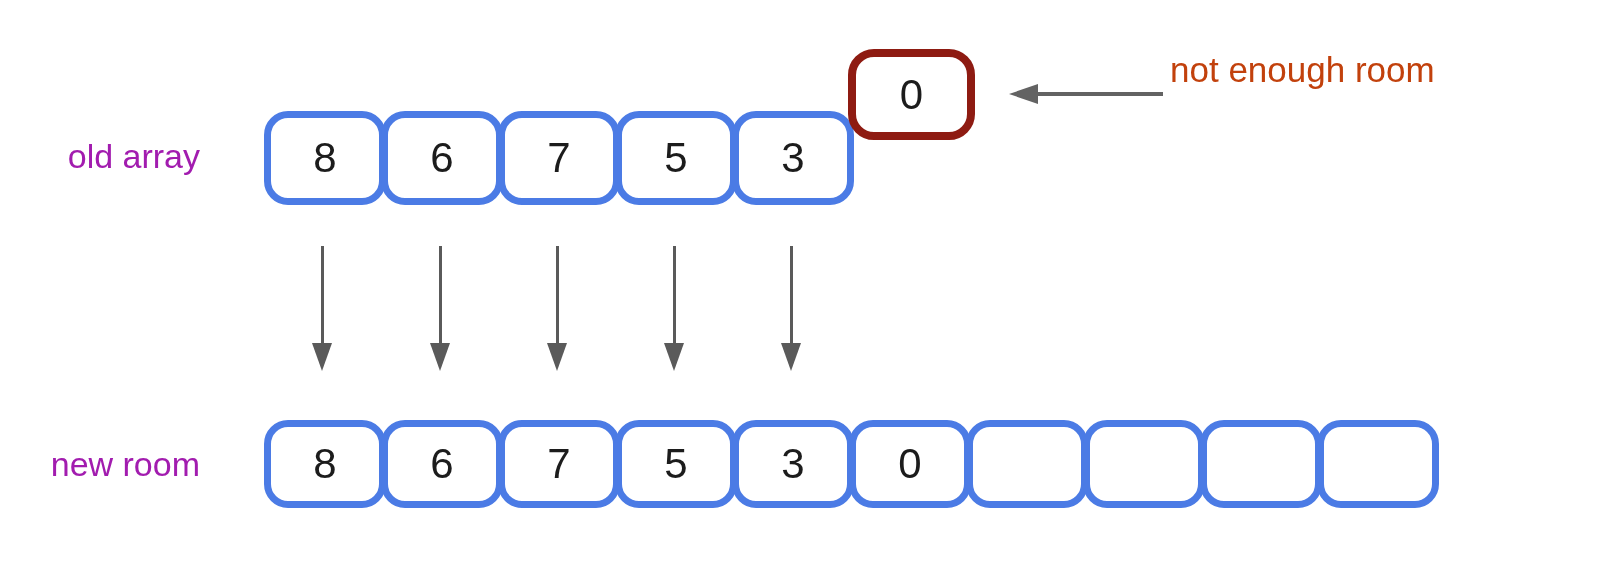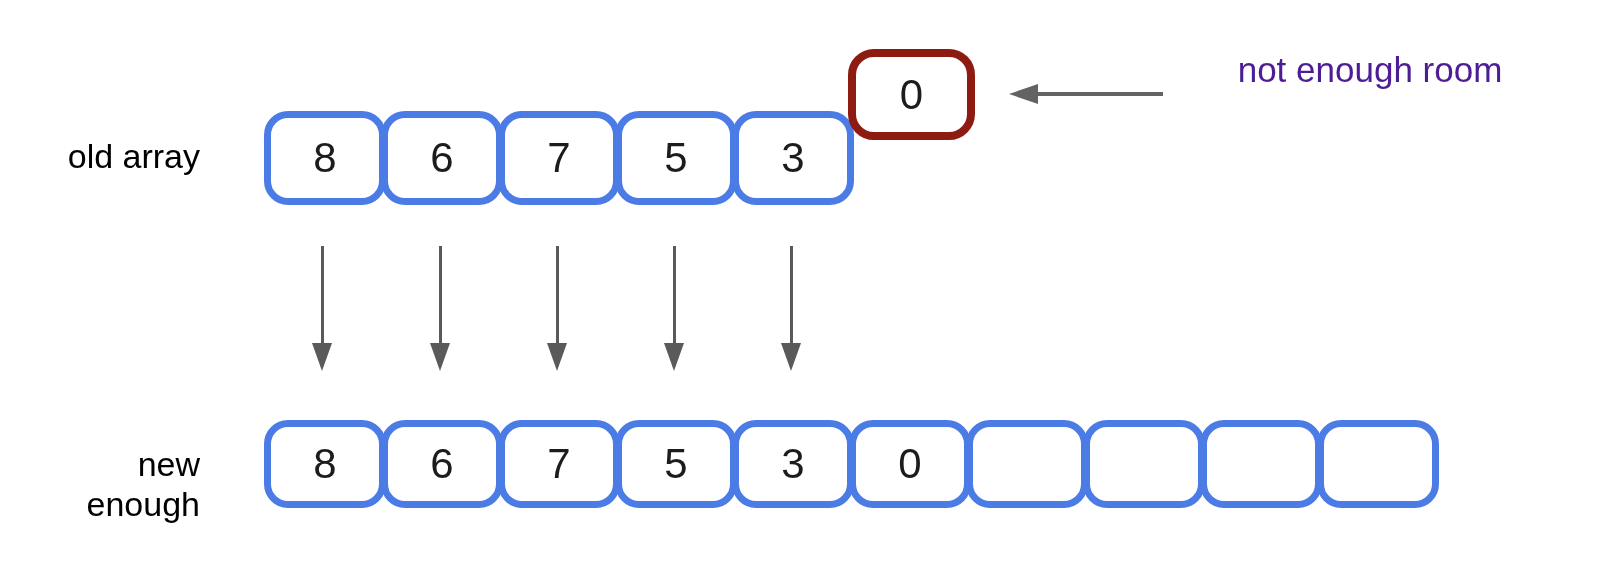--- a/index.html
+++ b/index.html
@@ -8,21 +8,21 @@
     width:1600px;height:574px;
     background:#ffffff;
     font-family:"Liberation Sans", sans-serif;
     overflow:hidden;
   }
   .row-label{
     position:absolute;
     width:170px;left:30px;
     text-align:right;
     font-size:34px;
-    color:#000000;
+    color:#a21caf;
     line-height:40px;
   }
   .array-row{
     position:absolute;
     display:flex;
   }
   .cell{
     box-sizing:border-box;
     width:122px;
     border:7px solid #4B7BE5;
@@ -82,24 +82,23 @@
   .left-arrow .shaft{
     position:absolute;
     left:27px;top:8px;
     width:127px;height:4px;
     background:#636363;
   }
   .annotation{
     position:absolute;
     left:1170px;top:47px;
     width:400px;
-    text-align:center;
     font-size:35px;
     line-height:46px;
-    color:#4c1d95;
+    color:#c2410c;
   }
 </style>
 </head>
 <body>
 
 <div id="canvas">
 
   <div class="row-label" style="top:136px;">old array</div>
 
   <div class="array-row" style="left:264px;top:111px;">
@@ -135,21 +134,21 @@
   </div>
   <div class="down-arrow" style="left:664px;">
     <div class="shaft"></div>
     <div class="head"></div>
   </div>
   <div class="down-arrow" style="left:781px;">
     <div class="shaft"></div>
     <div class="head"></div>
   </div>
 
-  <div class="row-label" style="top:444px;">new enough</div>
+  <div class="row-label" style="top:444px;">new room</div>
 
   <div class="array-row" style="left:264px;top:420px;">
     <div class="cell new-cell">8</div>
     <div class="cell new-cell">6</div>
     <div class="cell new-cell">7</div>
     <div class="cell new-cell">5</div>
     <div class="cell new-cell">3</div>
     <div class="cell new-cell">0</div>
     <div class="cell new-cell"></div>
     <div class="cell new-cell"></div>

